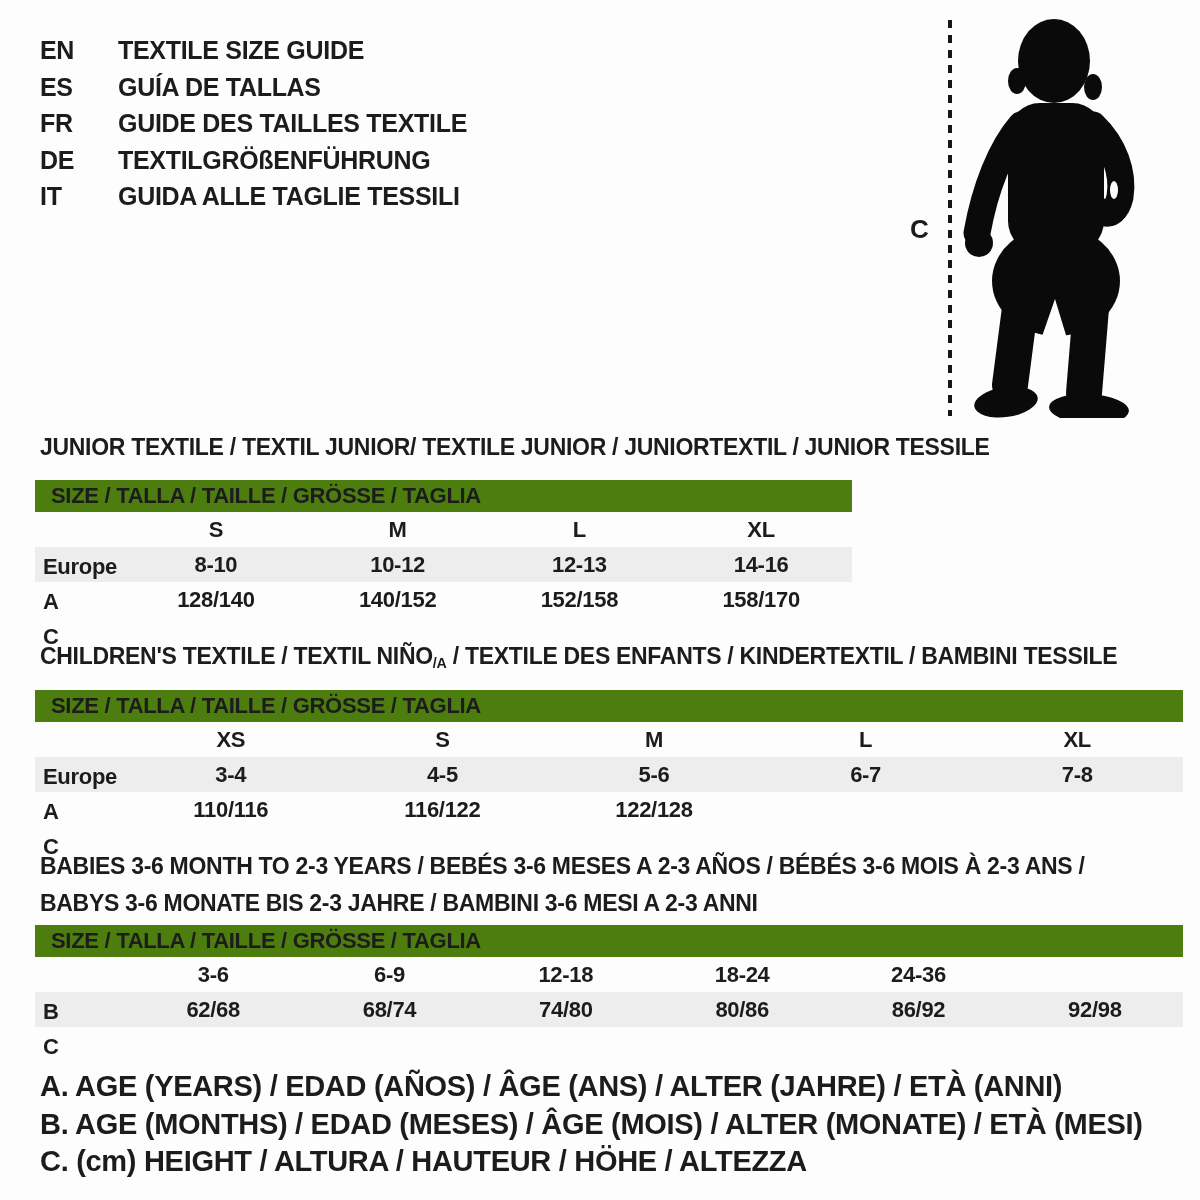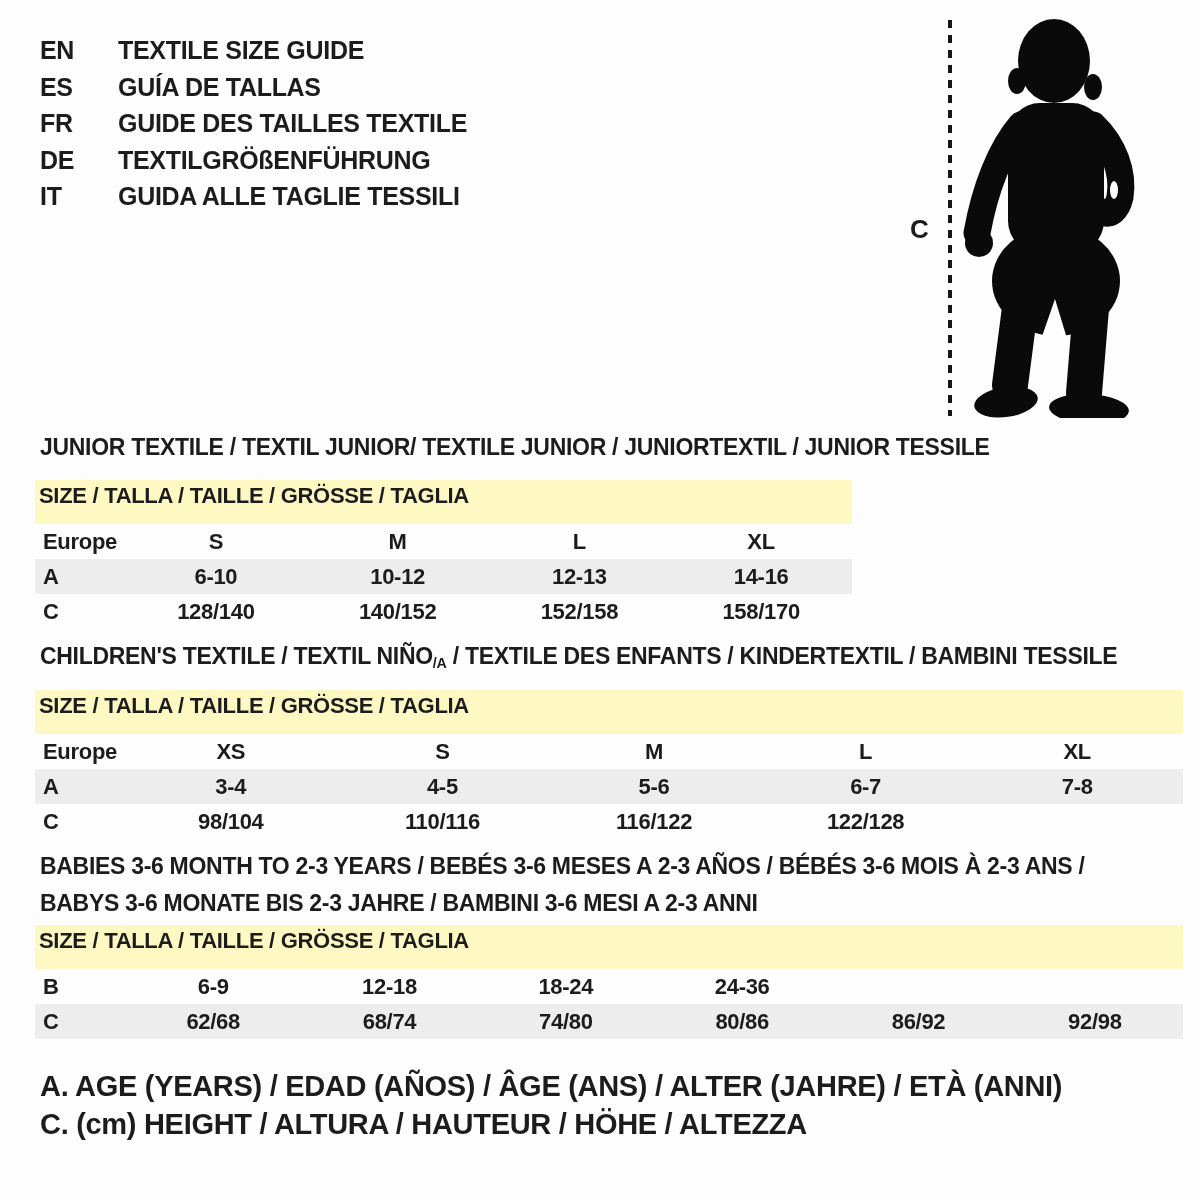--- a/index.html
+++ b/index.html
@@ -28,29 +28,29 @@
   .toddler-svg { left:963px; top:13px; }
 
   
   .section-title { font-size:23px; line-height:28px; white-space:nowrap; }
   .title-sub { font-size:0.62em; vertical-align:-0.28em; letter-spacing:-0.2px; }
   .babies-title { line-height:37px; }
 
   
   .size-table { left:35px; }
   .size-bar {
-    background:#fef9c3; height:44px; line-height:31px;
-    padding-left:4px; font-size:22px;
+    background:#4d7c0f; height:32px; line-height:31px;
+    padding-left:16px; font-size:22px;
   }
   .t-row { display:grid; height:35px; line-height:35px; font-size:22px; }
   .t-row.stripe { background:#ededed; }
   .cols-4 { grid-template-columns:90px repeat(4,1fr); }
   .cols-5 { grid-template-columns:90px repeat(5,1fr); }
   .cols-6 { grid-template-columns:90px repeat(6,1fr); }
-  .cell-label { padding-left:8px; text-align:left; }
+  .cell-label { padding-left:8px; text-align:left;margin-top:37px; }
   .cell-val { text-align:center; }
 
   .junior-table { width:817px; }
   .wide-table  { width:1148px; }
 
   
   .legend-block { top:1068px; left:40px; }
   .legend-line { height:37.5px; line-height:37.5px; font-size:29px; white-space:nowrap; }
 </style>
 </head>
@@ -114,21 +114,21 @@
   <div class="size-bar">SIZE / TALLA / TAILLE / GRÖSSE / TAGLIA</div>
   <div class="t-row cols-4">
     <div class="cell-label">Europe</div>
     <div class="cell-val">S</div>
     <div class="cell-val">M</div>
     <div class="cell-val">L</div>
     <div class="cell-val">XL</div>
   </div>
   <div class="t-row cols-4 stripe">
     <div class="cell-label">A</div>
-    <div class="cell-val">6-10</div>
+    <div class="cell-val">8-10</div>
     <div class="cell-val">10-12</div>
     <div class="cell-val">12-13</div>
     <div class="cell-val">14-16</div>
   </div>
   <div class="t-row cols-4">
     <div class="cell-label">C</div>
     <div class="cell-val">128/140</div>
     <div class="cell-val">140/152</div>
     <div class="cell-val">152/158</div>
     <div class="cell-val">158/170</div>
@@ -152,48 +152,49 @@
   <div class="t-row cols-5 stripe">
     <div class="cell-label">A</div>
     <div class="cell-val">3-4</div>
     <div class="cell-val">4-5</div>
     <div class="cell-val">5-6</div>
     <div class="cell-val">6-7</div>
     <div class="cell-val">7-8</div>
   </div>
   <div class="t-row cols-5">
     <div class="cell-label">C</div>
-    <div class="cell-val">98/104</div>
     <div class="cell-val">110/116</div>
     <div class="cell-val">116/122</div>
     <div class="cell-val">122/128</div>
   </div>
 </div>
 
 <div class="abs section-title babies-title" style="top:848px;left:40px;">
   <div>BABIES 3-6 MONTH TO 2-3 YEARS / BEBÉS 3-6 MESES A 2-3 AÑOS / BÉBÉS 3-6 MOIS À 2-3 ANS /</div>
   <div>BABYS 3-6 MONATE BIS 2-3 JAHRE / BAMBINI 3-6 MESI A 2-3 ANNI</div>
 </div>
 
 <div class="abs size-table wide-table" style="top:925px;">
   <div class="size-bar">SIZE / TALLA / TAILLE / GRÖSSE / TAGLIA</div>
   <div class="t-row cols-6">
     <div class="cell-label">B</div>
+    <div class="cell-val">3-6</div>
     <div class="cell-val">6-9</div>
     <div class="cell-val">12-18</div>
     <div class="cell-val">18-24</div>
     <div class="cell-val">24-36</div>
   </div>
   <div class="t-row cols-6 stripe">
     <div class="cell-label">C</div>
     <div class="cell-val">62/68</div>
     <div class="cell-val">68/74</div>
     <div class="cell-val">74/80</div>
     <div class="cell-val">80/86</div>
     <div class="cell-val">86/92</div>
     <div class="cell-val">92/98</div>
   </div>
 </div>
 
 <div class="abs legend-block">
   <div class="legend-line">A. AGE (YEARS) / EDAD (AÑOS) / ÂGE (ANS) / ALTER (JAHRE) / ETÀ (ANNI)</div>
+  <div class="legend-line">B. AGE (MONTHS) / EDAD (MESES) / ÂGE (MOIS) / ALTER (MONATE) / ETÀ (MESI)</div>
   <div class="legend-line">C. (cm) HEIGHT / ALTURA / HAUTEUR / HÖHE / ALTEZZA</div>
 </div>
 
 </body></html>

